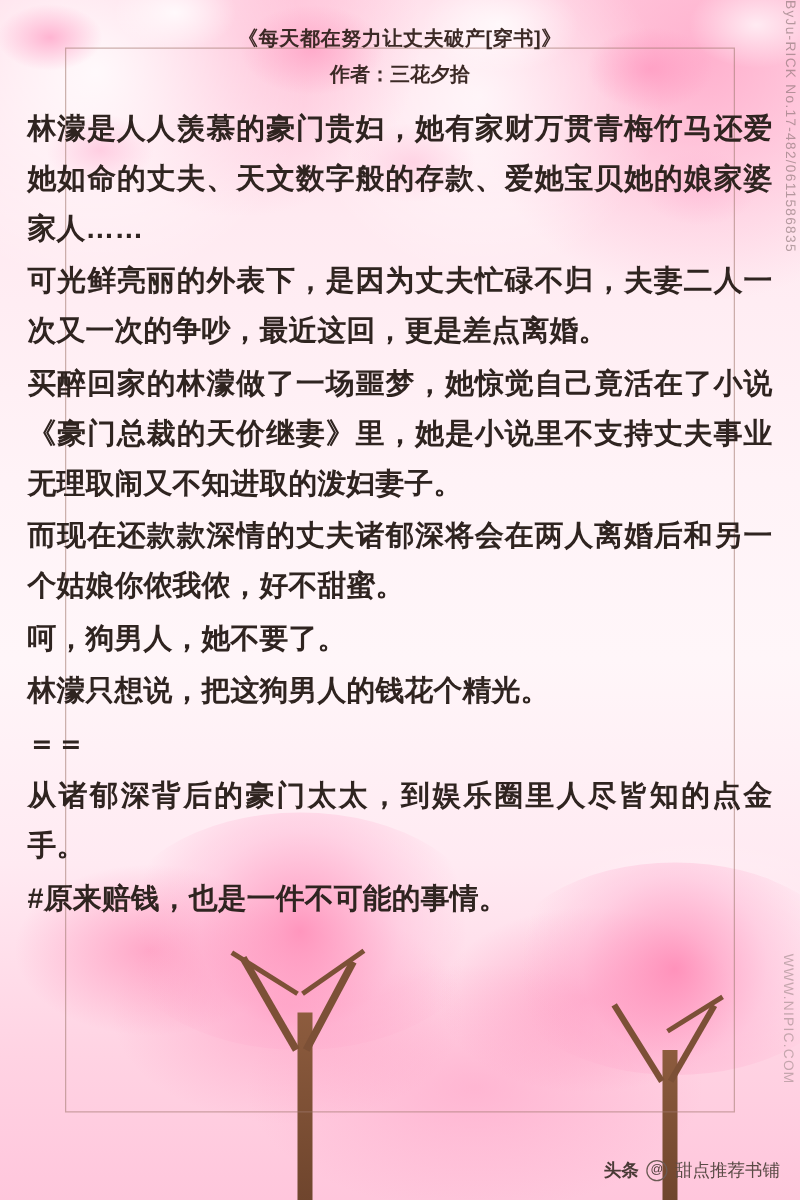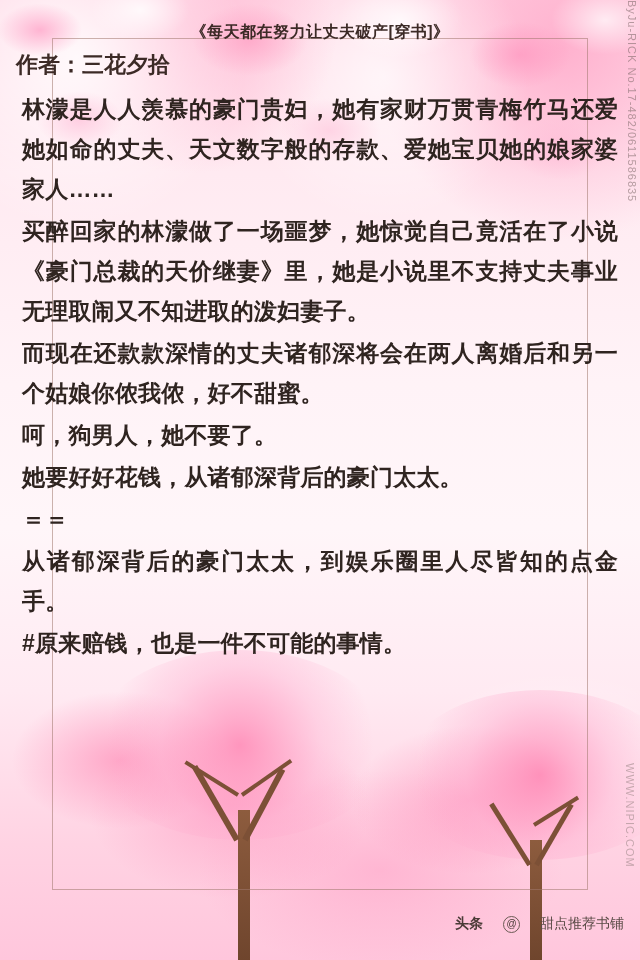--- a/index.html
+++ b/index.html
@@ -102,22 +102,22 @@
   .title {
     text-align: center;
     font-size: 16px;
     font-weight: bold;
     color: #3c2a26;
     letter-spacing: 0.5px;
     line-height: 1.3;
     margin-bottom: 8px;
   }
   .author {
-    text-align: left;
-    font-size: 22px;
+    text-align: center;
+    font-size: 16px;
     font-weight: bold;
     color: #3c2a26;
     line-height: 1.3;
     margin-bottom: 10px;
   }
   .body {
     padding: 0 6px;
   }
   .para {
     font-size: 23px;
@@ -149,24 +149,24 @@
     bottom: 92px;
     color: rgba(150,130,130,0.55);
     font-size: 11px;
     letter-spacing: 1px;
     writing-mode: vertical-rl;
     white-space: nowrap;
   }
   .footer {
     position: absolute;
     right: 16px;
-    bottom: 27px;
+    bottom: 14px;
     display: flex;
-    align-items: flex-end;
-    gap: 20px;
+    align-items: flex-start;
+    gap: 6px;
     color: #5a4b46;
     font-size: 14px;
   }
   .tt-logo {
     display: inline-block;
     font-size: 14px;
     color: #4a3b37;
     font-weight: bold;
   }
   .at-icon {
@@ -206,24 +206,25 @@
     <div class="branch" style="left:102px; bottom:135px; width:4px; height:52px; transform: rotate(58deg);"></div>
   </div>
 
   <div class="frame"></div>
 
   <div class="content">
     <div class="title">《每天都在努力让丈夫破产[穿书]》</div>
     <div class="author">作者：三花夕拾</div>
     <div class="body">
       <p class="para">林濛是人人羡慕的豪门贵妇，她有家财万贯青梅竹马还爱她如命的丈夫、天文数字般的存款、爱她宝贝她的娘家婆家人……</p>
+      <p class="para">可光鲜亮丽的外表下，是因为丈夫忙碌不归，夫妻二人一次又一次的争吵，最近这回，更是差点离婚。</p>
       <p class="para">买醉回家的林濛做了一场噩梦，她惊觉自己竟活在了小说《豪门总裁的天价继妻》里，她是小说里不支持丈夫事业无理取闹又不知进取的泼妇妻子。</p>
       <p class="para">而现在还款款深情的丈夫诸郁深将会在两人离婚后和另一个姑娘你侬我侬，好不甜蜜。</p>
       <p class="para">呵，狗男人，她不要了。</p>
-      <p class="para">她要好好花钱，从诸郁深背后的豪门太太。</p>
+      <p class="para">林濛只想说，把这狗男人的钱花个精光。</p>
       <p class="para">＝＝</p>
       <p class="para">从诸郁深背后的豪门太太，到娱乐圈里人尽皆知的点金手。</p>
       <p class="para">#原来赔钱，也是一件不可能的事情。</p>
     </div>
   </div>
 
   <div class="wm-right">ByJu-RICK No.17-482/0611586835</div>
   <div class="wm-bottom-right">WWW.NIPIC.COM</div>
 
   <div class="footer">

